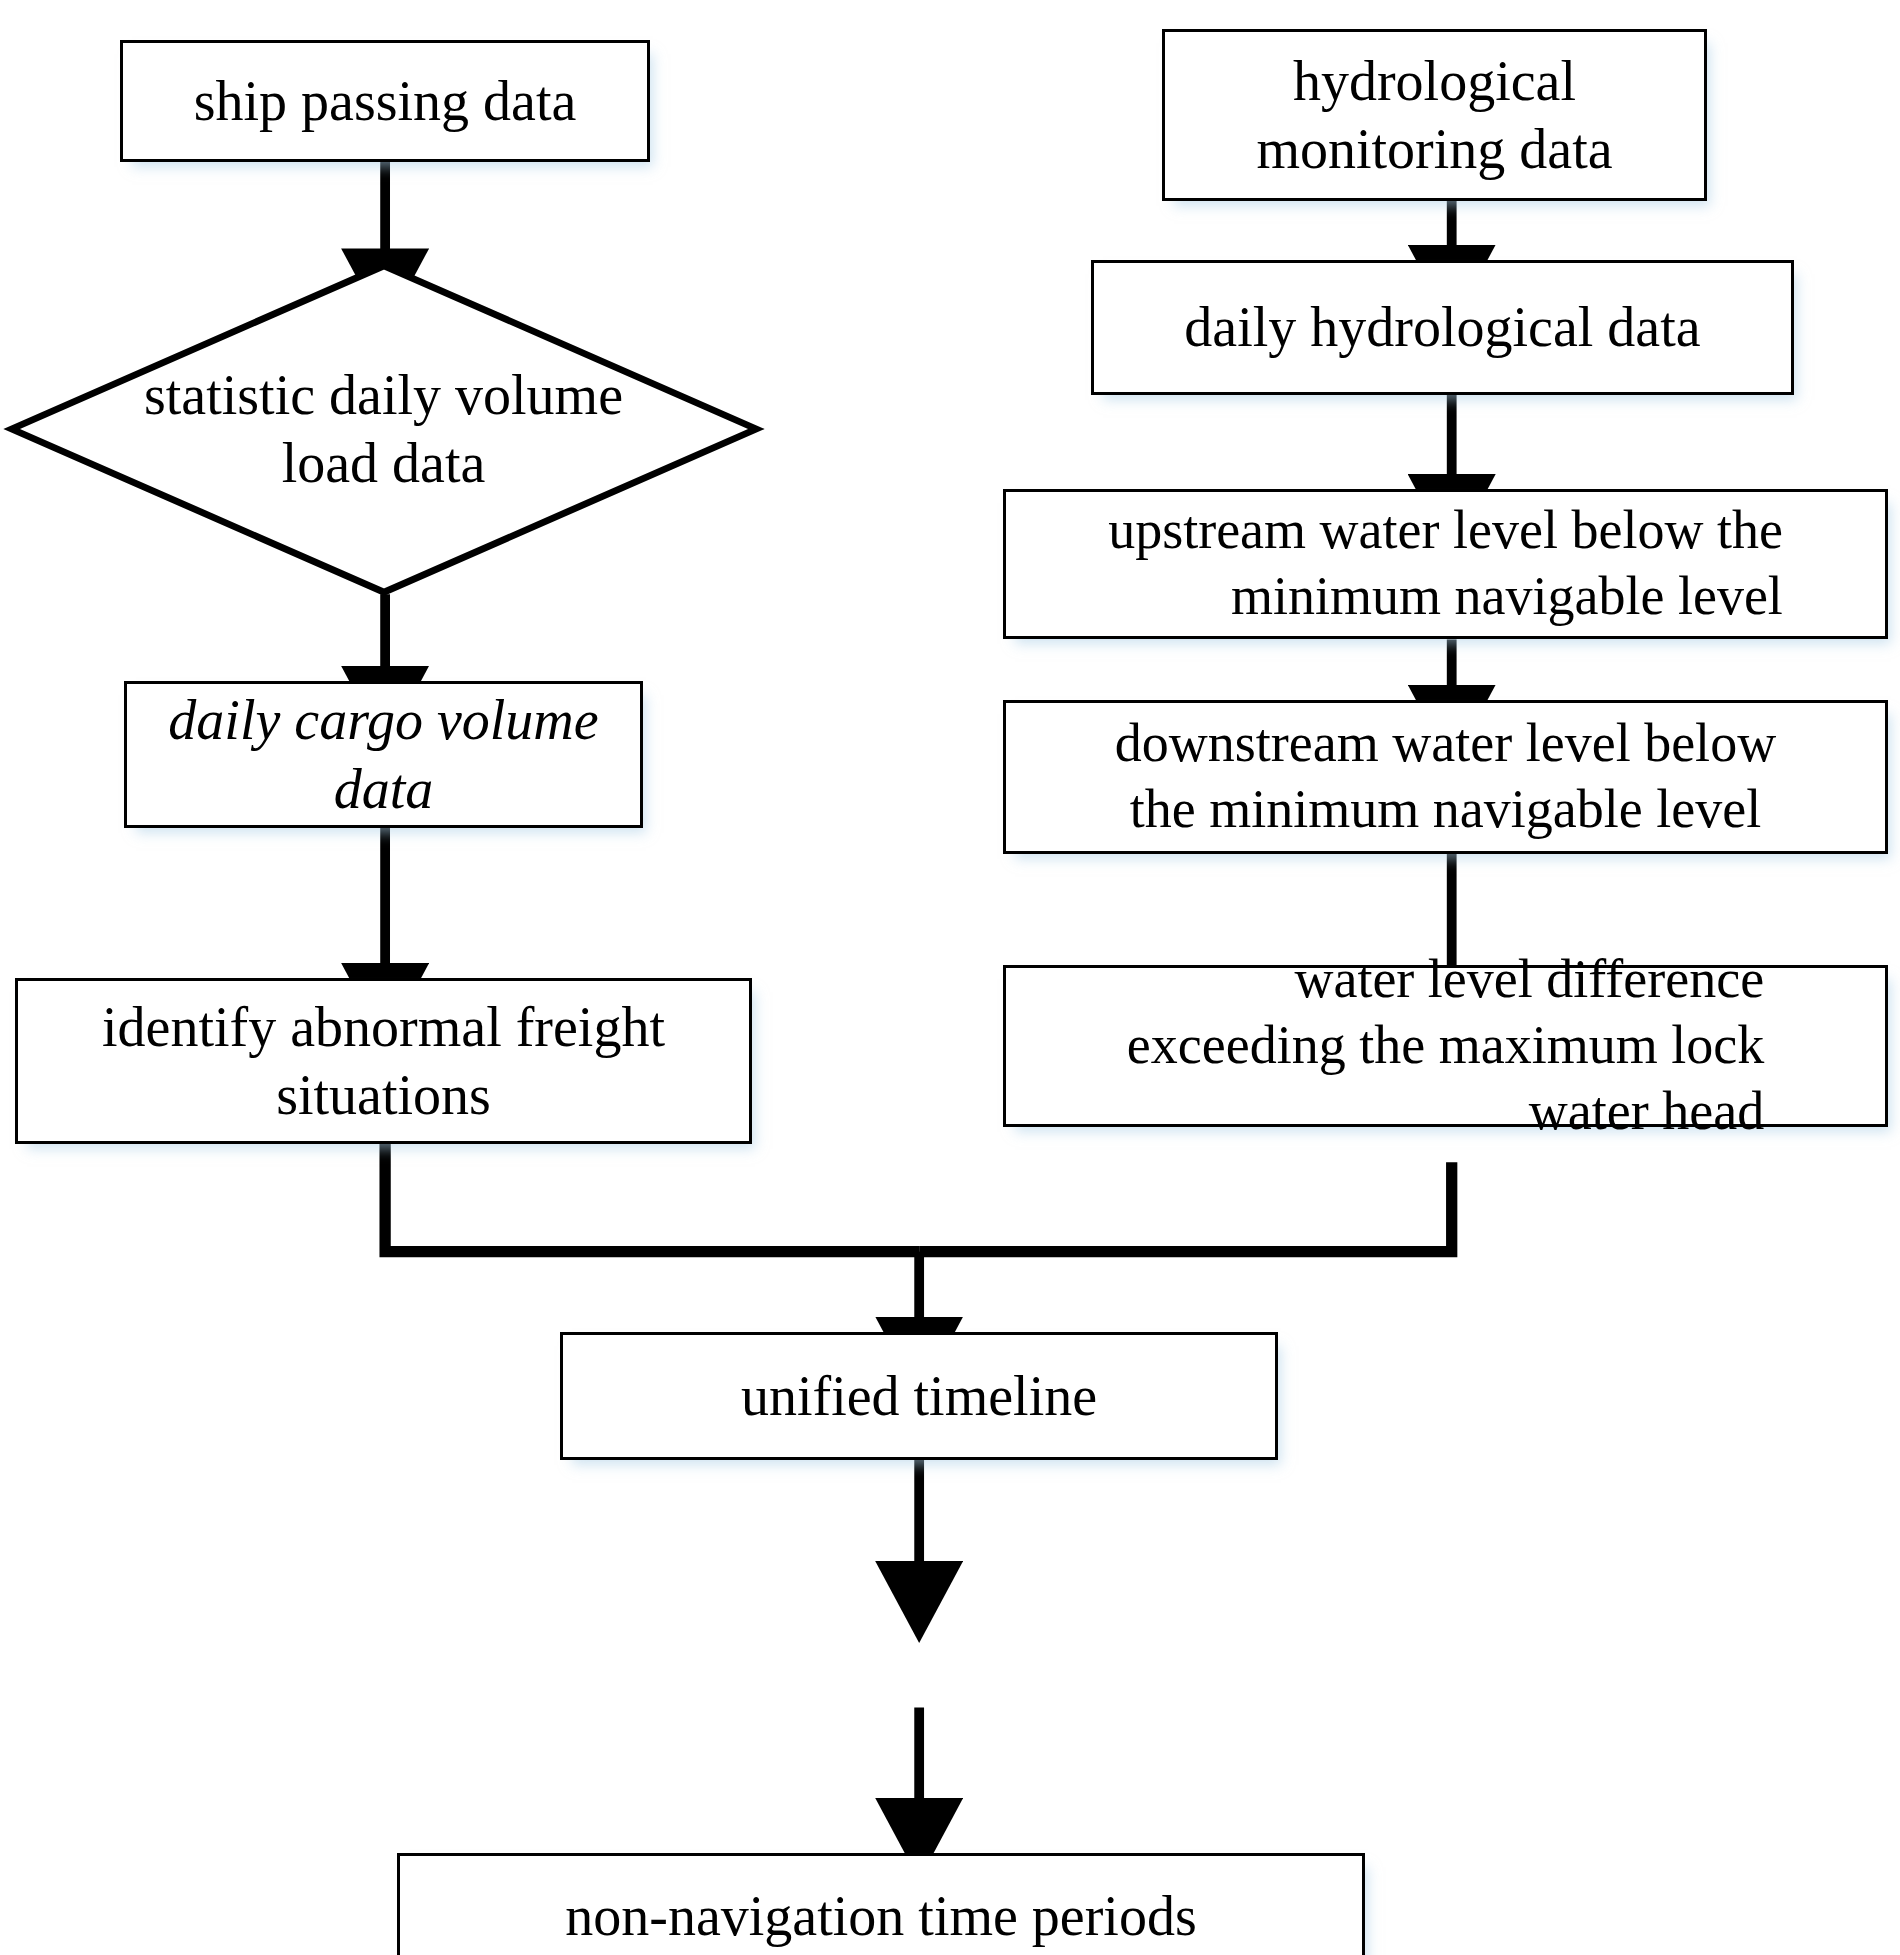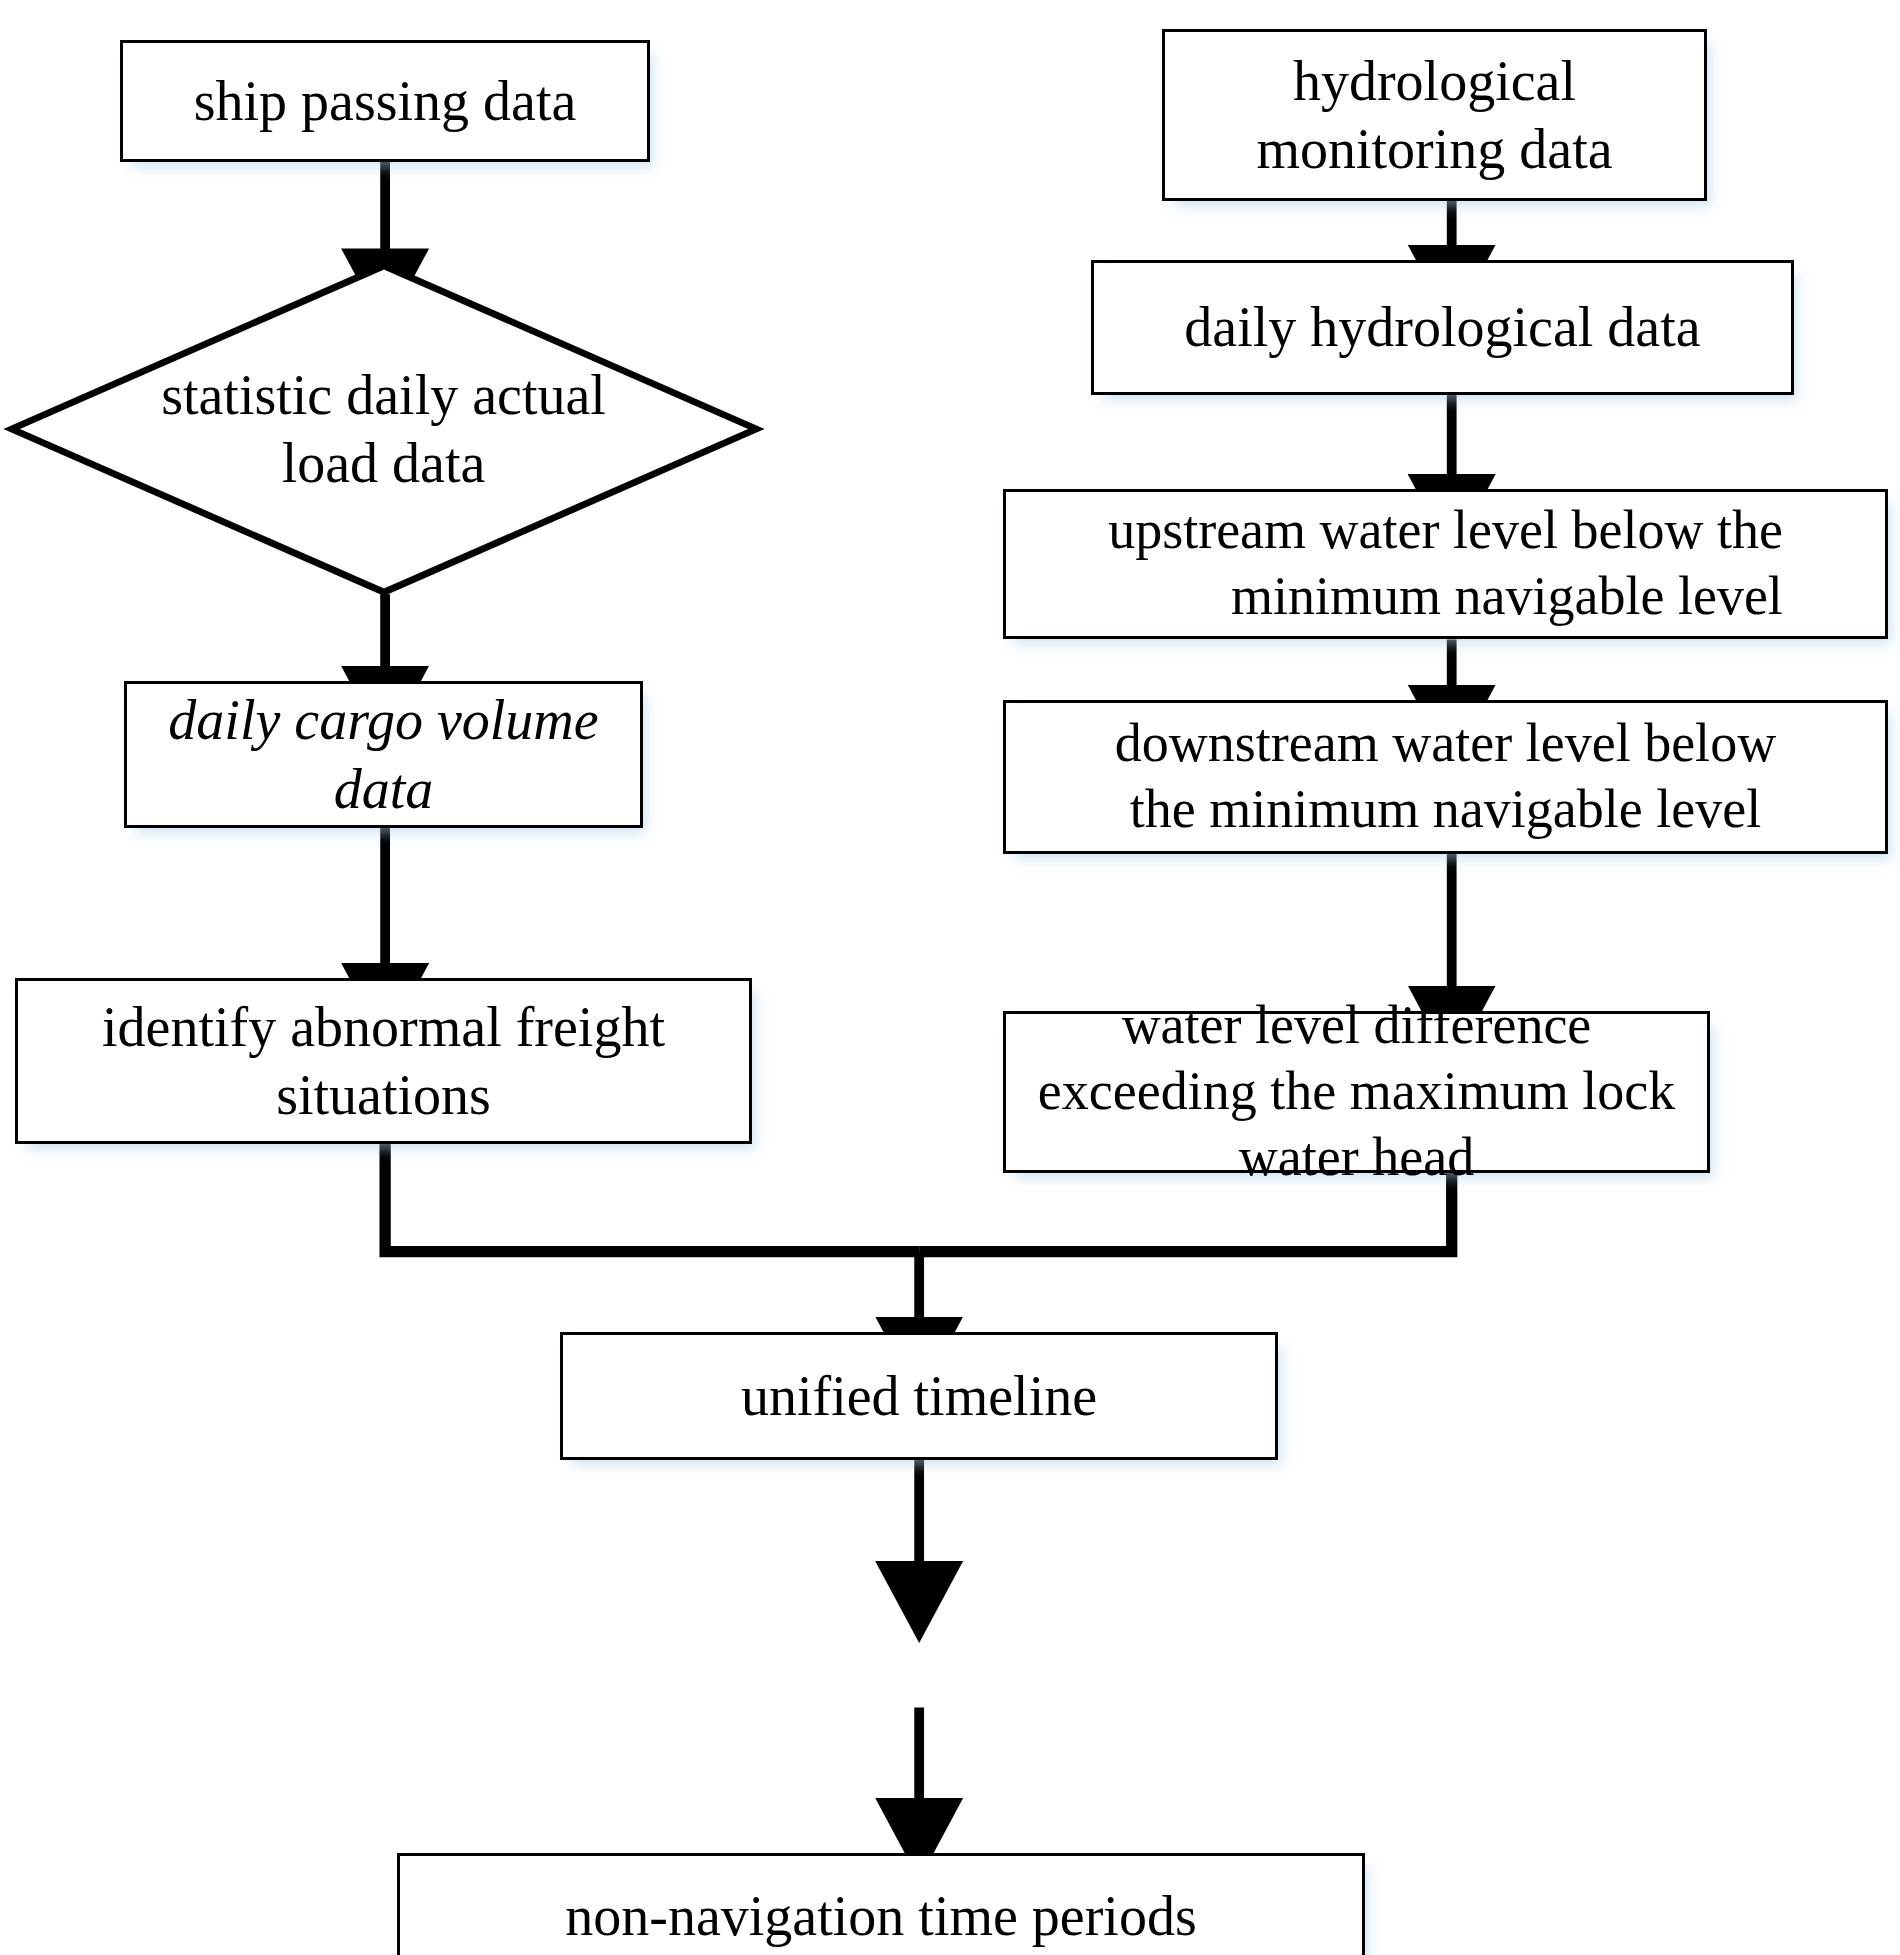--- a/index.html
+++ b/index.html
@@ -54,21 +54,21 @@
 
   <div class="node fs-lg" style="left:120px;top:40px;width:530px;height:122px;">
     <span>ship passing data</span>
   </div>
 
   <div class="diamond" style="left:7.5px;top:262px;width:752px;height:334px;">
     <svg width="752" height="334" viewBox="0 0 1000 444">
       <polygon points="500,5 995,222 500,439 5,222" fill="#fff" stroke="#000" stroke-width="9"></polygon>
     </svg>
     <div class="dtext">
-      <span>statistic daily actual
+      <span>statistic daily volume
 load data</span>
     </div>
   </div>
 
   <div class="node fs-lg" style="left:124px;top:681px;width:519px;height:147px;font-style:italic;">
     <span>daily cargo volume
 data</span>
   </div>
 
   <div class="node fs-lg" style="left:15px;top:978px;width:737px;height:166px;">
@@ -88,21 +88,21 @@
   <div class="node fs-md" style="left:1003px;top:489px;width:885px;height:150px;text-align:right;">
     <span>upstream water level below the
 minimum navigable level</span>
   </div>
 
   <div class="node fs-md" style="left:1003px;top:700px;width:885px;height:154px;">
     <span>downstream water level below
 the minimum navigable level</span>
   </div>
 
-  <div class="node fs-md" style="left:1003px;top:1011px;width:707px;height:162px;">
+  <div class="node fs-md" style="left:1003px;top:965px;width:885px;height:162px;text-align:right;">
     <span>water level difference
 exceeding the maximum lock
 water head</span>
   </div>
 
   <div class="node fs-lg" style="left:560px;top:1332px;width:718px;height:128px;">
     <span>unified timeline</span>
   </div>
 
 

